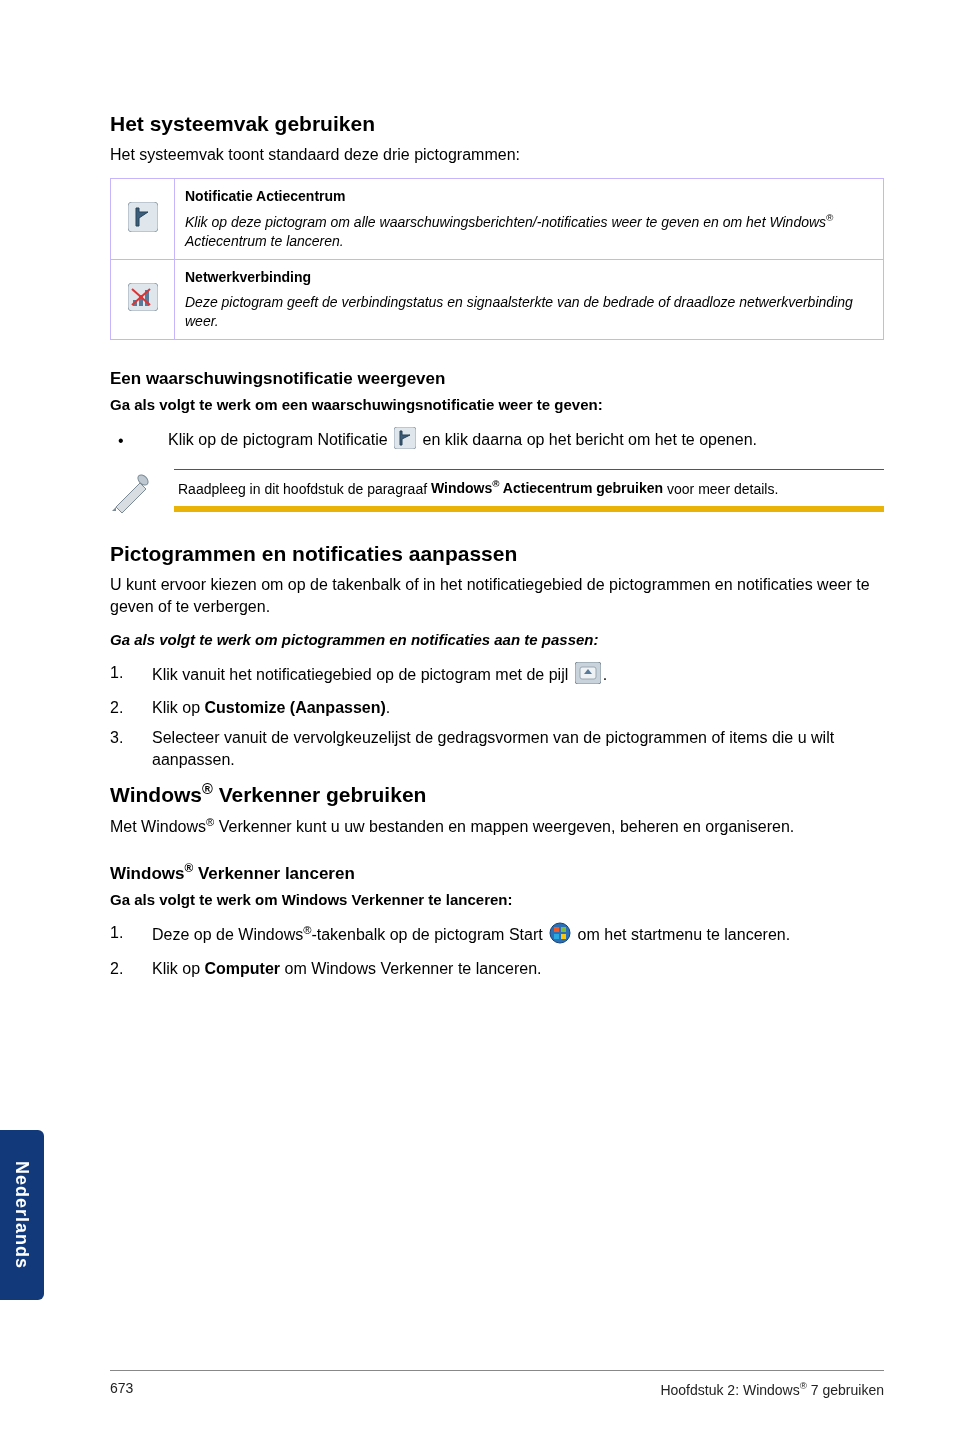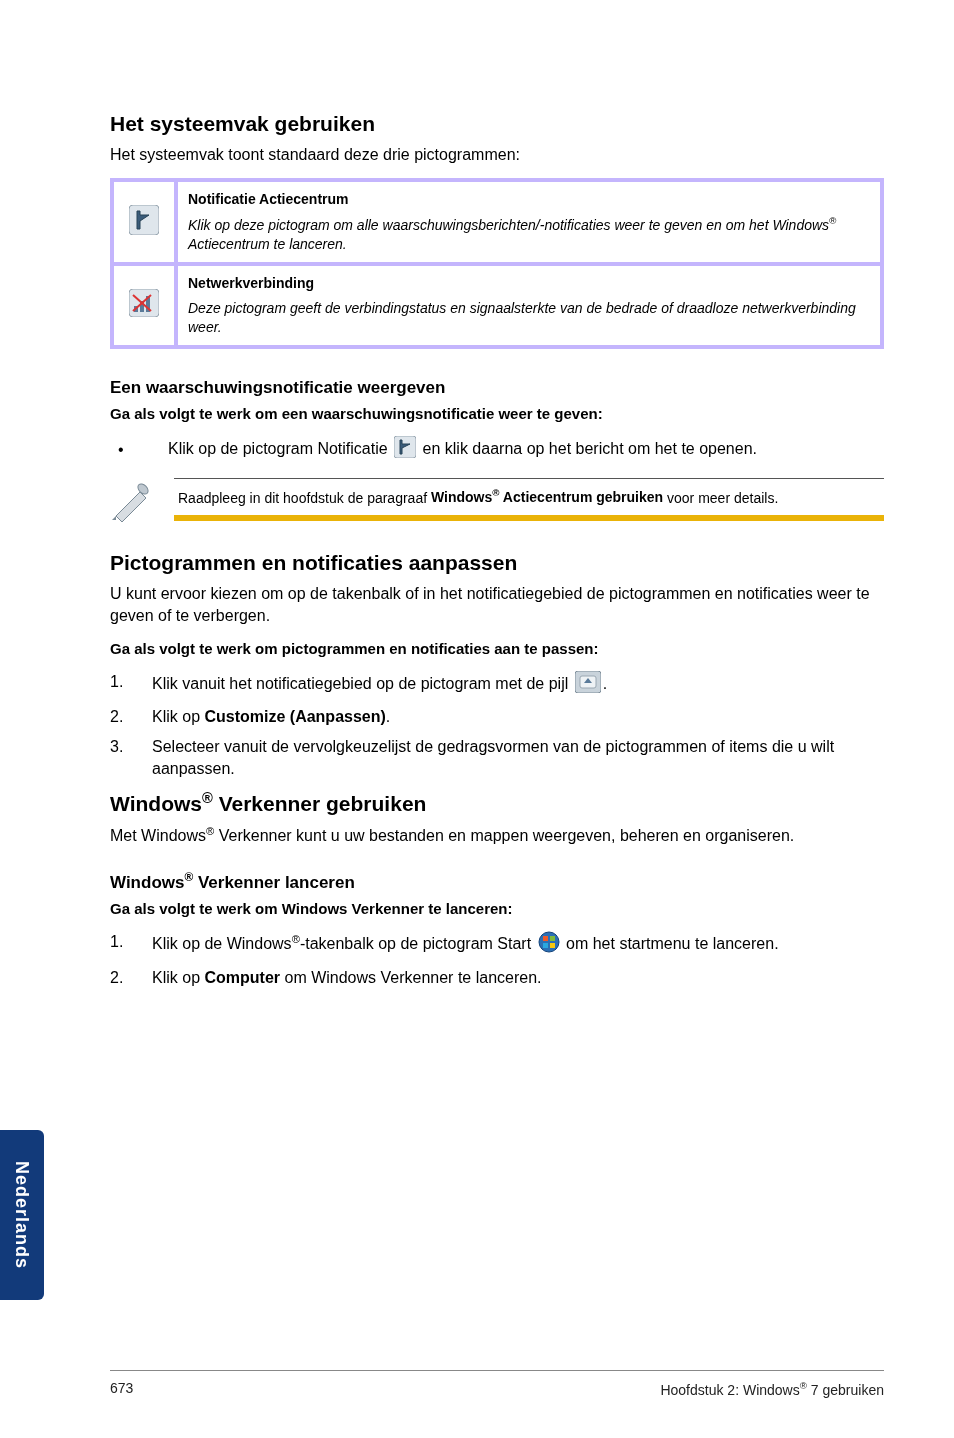--- a/index.html
+++ b/index.html
@@ -31,21 +31,21 @@
     margin: 4px 0 12px 0;
     font-size: 16px;
   }
   table.icons {
     width: 100%;
     border-collapse: collapse;
     border: 1px solid #666;
     margin-bottom: 28px;
   }
   table.icons td {
-    border: 4px solid #c4b5fd;
+    border: 1px solid #c4b5fd;
     padding: 8px 10px;
     vertical-align: middle;
     font-size: 14px;
   }
   table.icons td.iconcell {
     width: 64px;
     text-align: center;
     padding: 6px;
   }
   .cell-title {
@@ -229,21 +229,21 @@
       </svg>
     </div>
     <div class="notecontent">
       <span>Raadpleeg in dit hoofdstuk de paragraaf </span><span class="bold"><span>Windows</span><sup>®</sup><span> Actiecentrum gebruiken</span></span><span> voor meer details.</span>
     </div>
   </div>
 
   <h3 class="section">Pictogrammen en notificaties aanpassen</h3>
   <p class="lead">U kunt ervoor kiezen om op de takenbalk of in het notificatiegebied de pictogrammen en notificaties weer te geven of te verbergen.</p>
 
-  <div class="boldline" style="">Ga als volgt te werk om pictogrammen en notificaties aan te passen:</div>
+  <div class="boldline" style="font-style:italic;">Ga als volgt te werk om pictogrammen en notificaties aan te passen:</div>
 
   <ol class="steps">
     <li>
       <span>Klik vanuit het notificatiegebied op de pictogram met de pijl </span>
       <span class="inline-icon">
         <svg width="26" height="22" viewBox="0 0 26 22">
           <rect x="0" y="0" width="26" height="22" rx="3" fill="#c9d3db" stroke="#7e8e9a"></rect>
           <rect x="5" y="5" width="16" height="12" rx="2" fill="#eef2f5" stroke="#9aa7b2"></rect>
           <polygon points="13,7 9,12 17,12" fill="#5a7a99"></polygon>
         </svg>
@@ -263,21 +263,21 @@
     <span>Met Windows</span><sup>®</sup><span> Verkenner kunt u uw bestanden en mappen weergeven, beheren en organiseren.</span>
   </p>
 
   <h4 class="sub" style="margin-top:22px;">
     <span>Windows</span><sup>®</sup><span> Verkenner lanceren</span>
   </h4>
   <div class="boldline">Ga als volgt te werk om Windows Verkenner te lanceren:</div>
 
   <ol class="steps">
     <li>
-      <span>Klik op de Windows</span><sup>®</sup><span>-takenbalk op de pictogram Start </span>
+      <span>Deze op de Windows</span><sup>®</sup><span>-takenbalk op de pictogram Start </span>
       <span class="inline-icon">
         <svg width="22" height="22" viewBox="0 0 22 22">
           <circle cx="11" cy="11" r="10" fill="#2b6fb5" stroke="#14437a"></circle>
           <rect x="5" y="5" width="5" height="5" fill="#f05a28"></rect>
           <rect x="12" y="5" width="5" height="5" fill="#7fba3c"></rect>
           <rect x="5" y="12" width="5" height="5" fill="#2aa7df"></rect>
           <rect x="12" y="12" width="5" height="5" fill="#f9c80e"></rect>
         </svg>
       </span>
       <span> om het startmenu te lanceren.</span>

